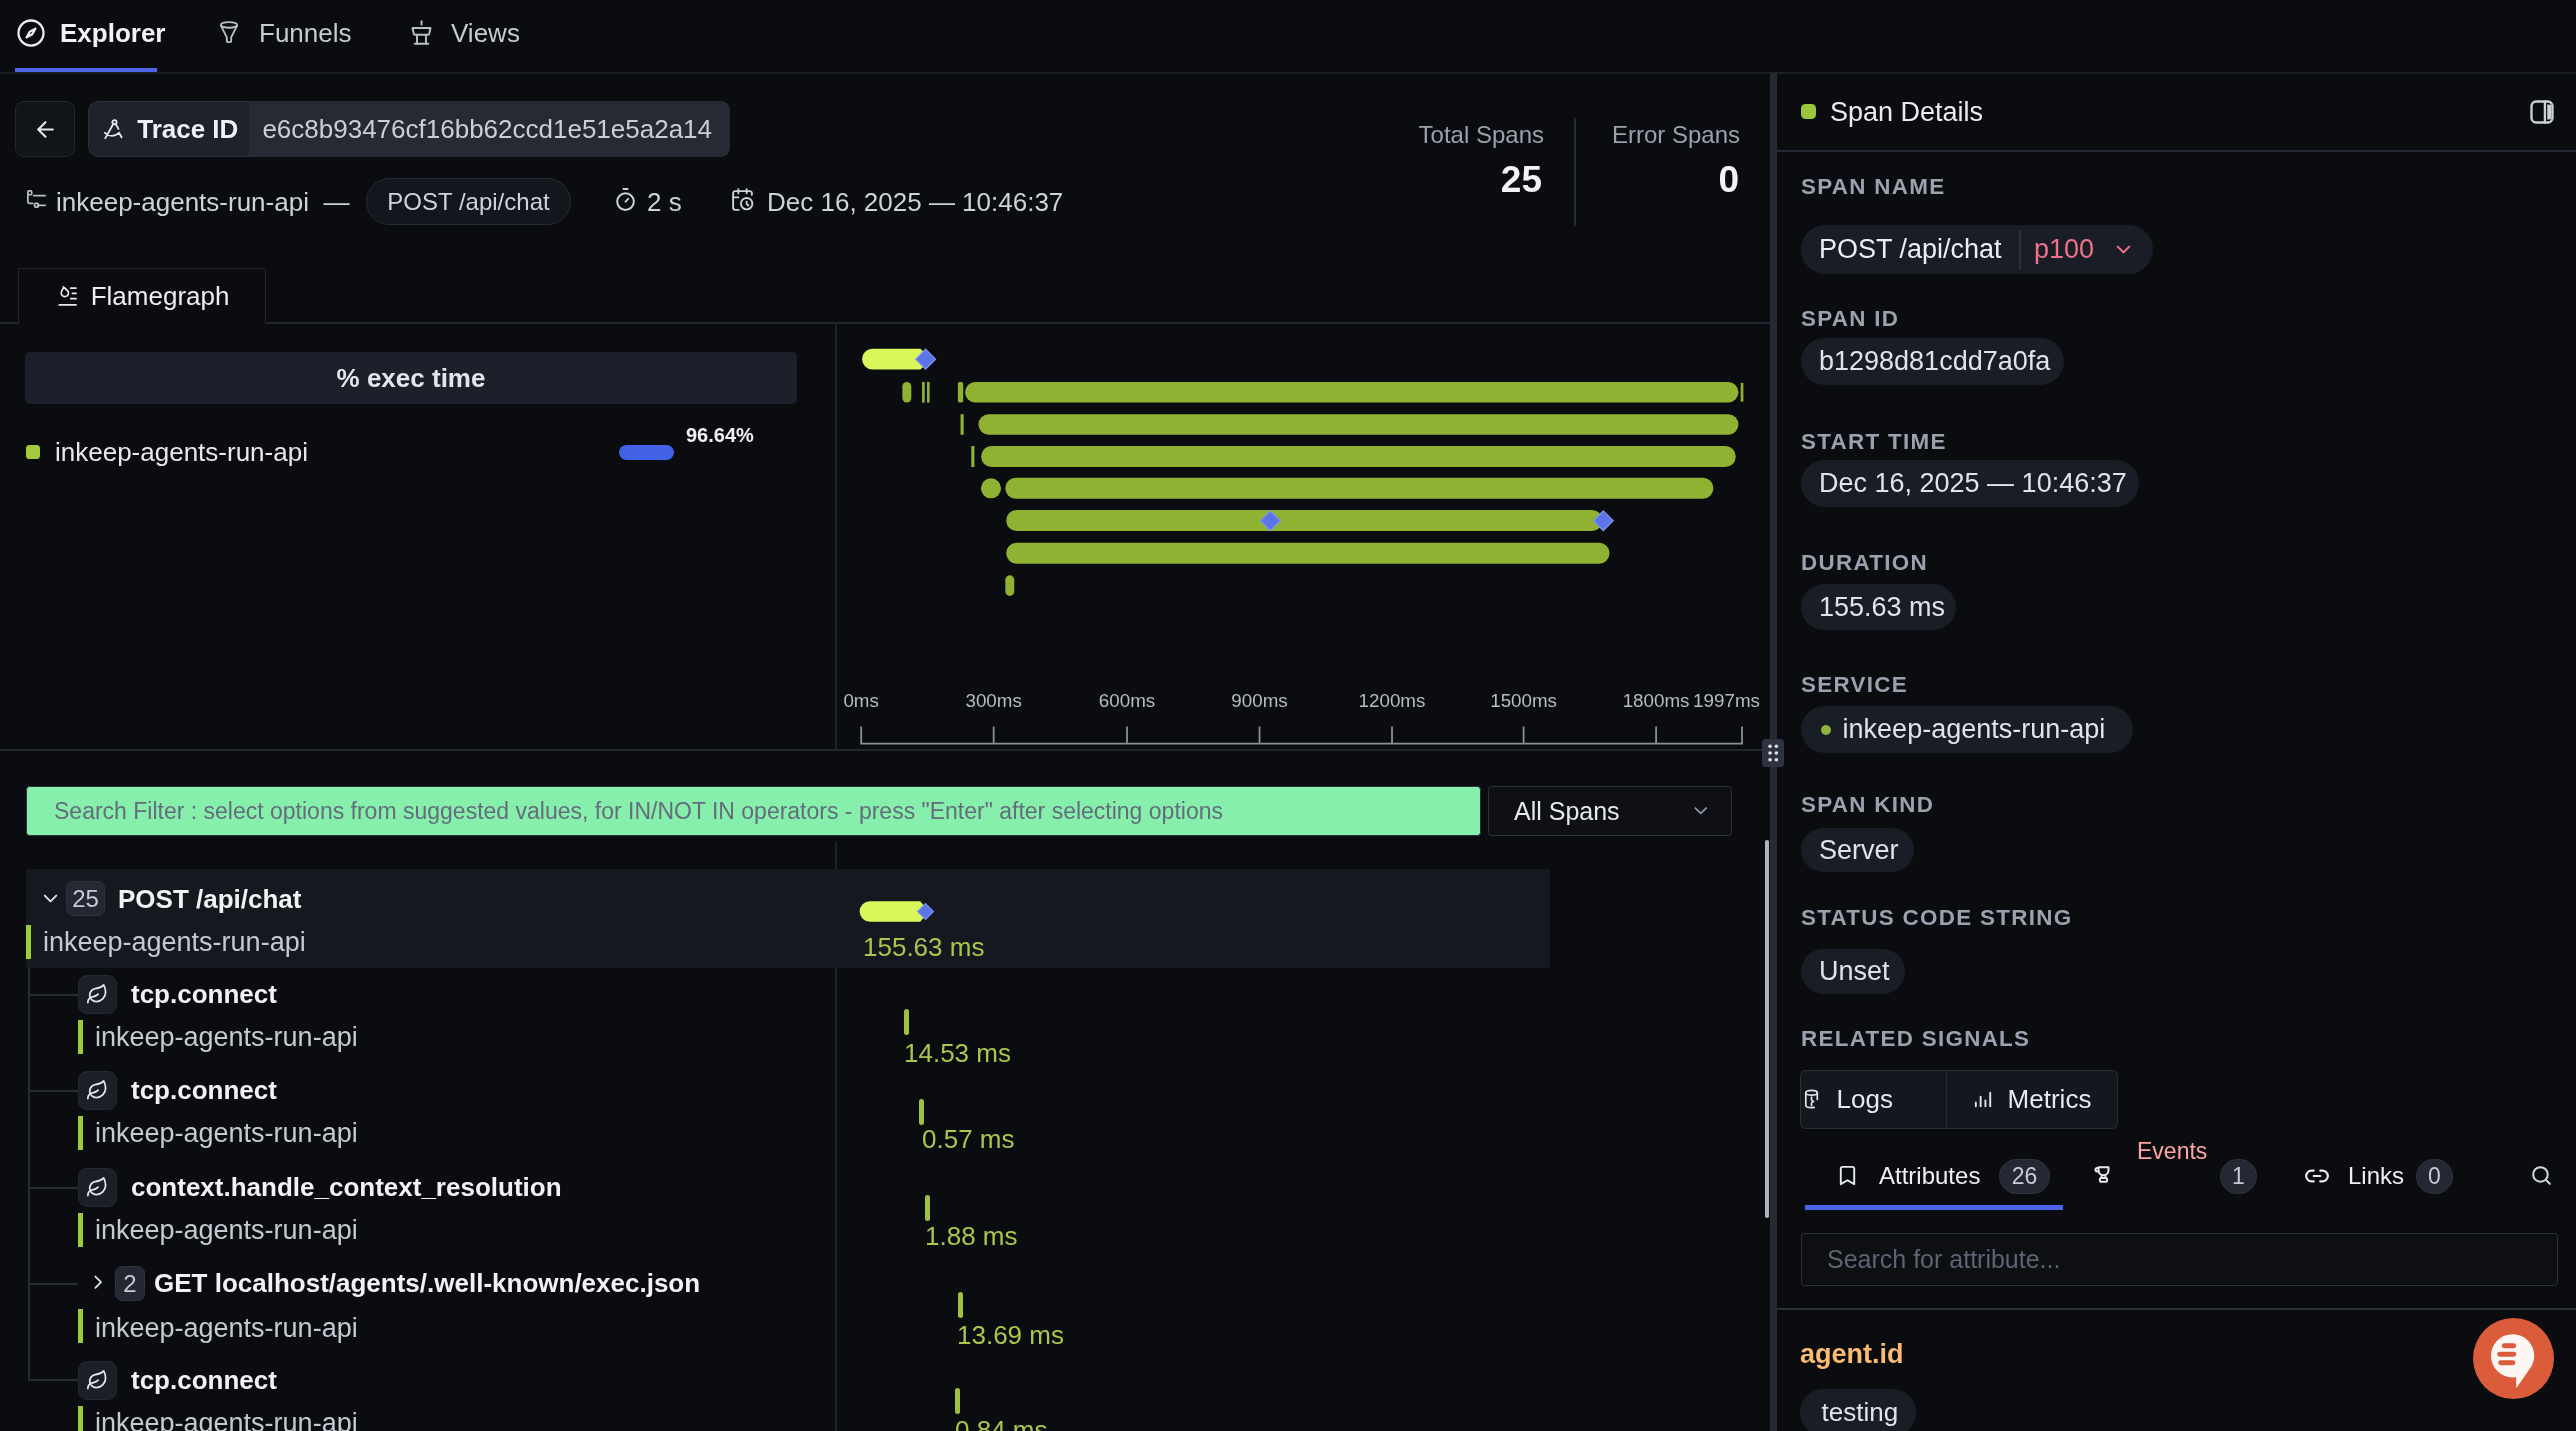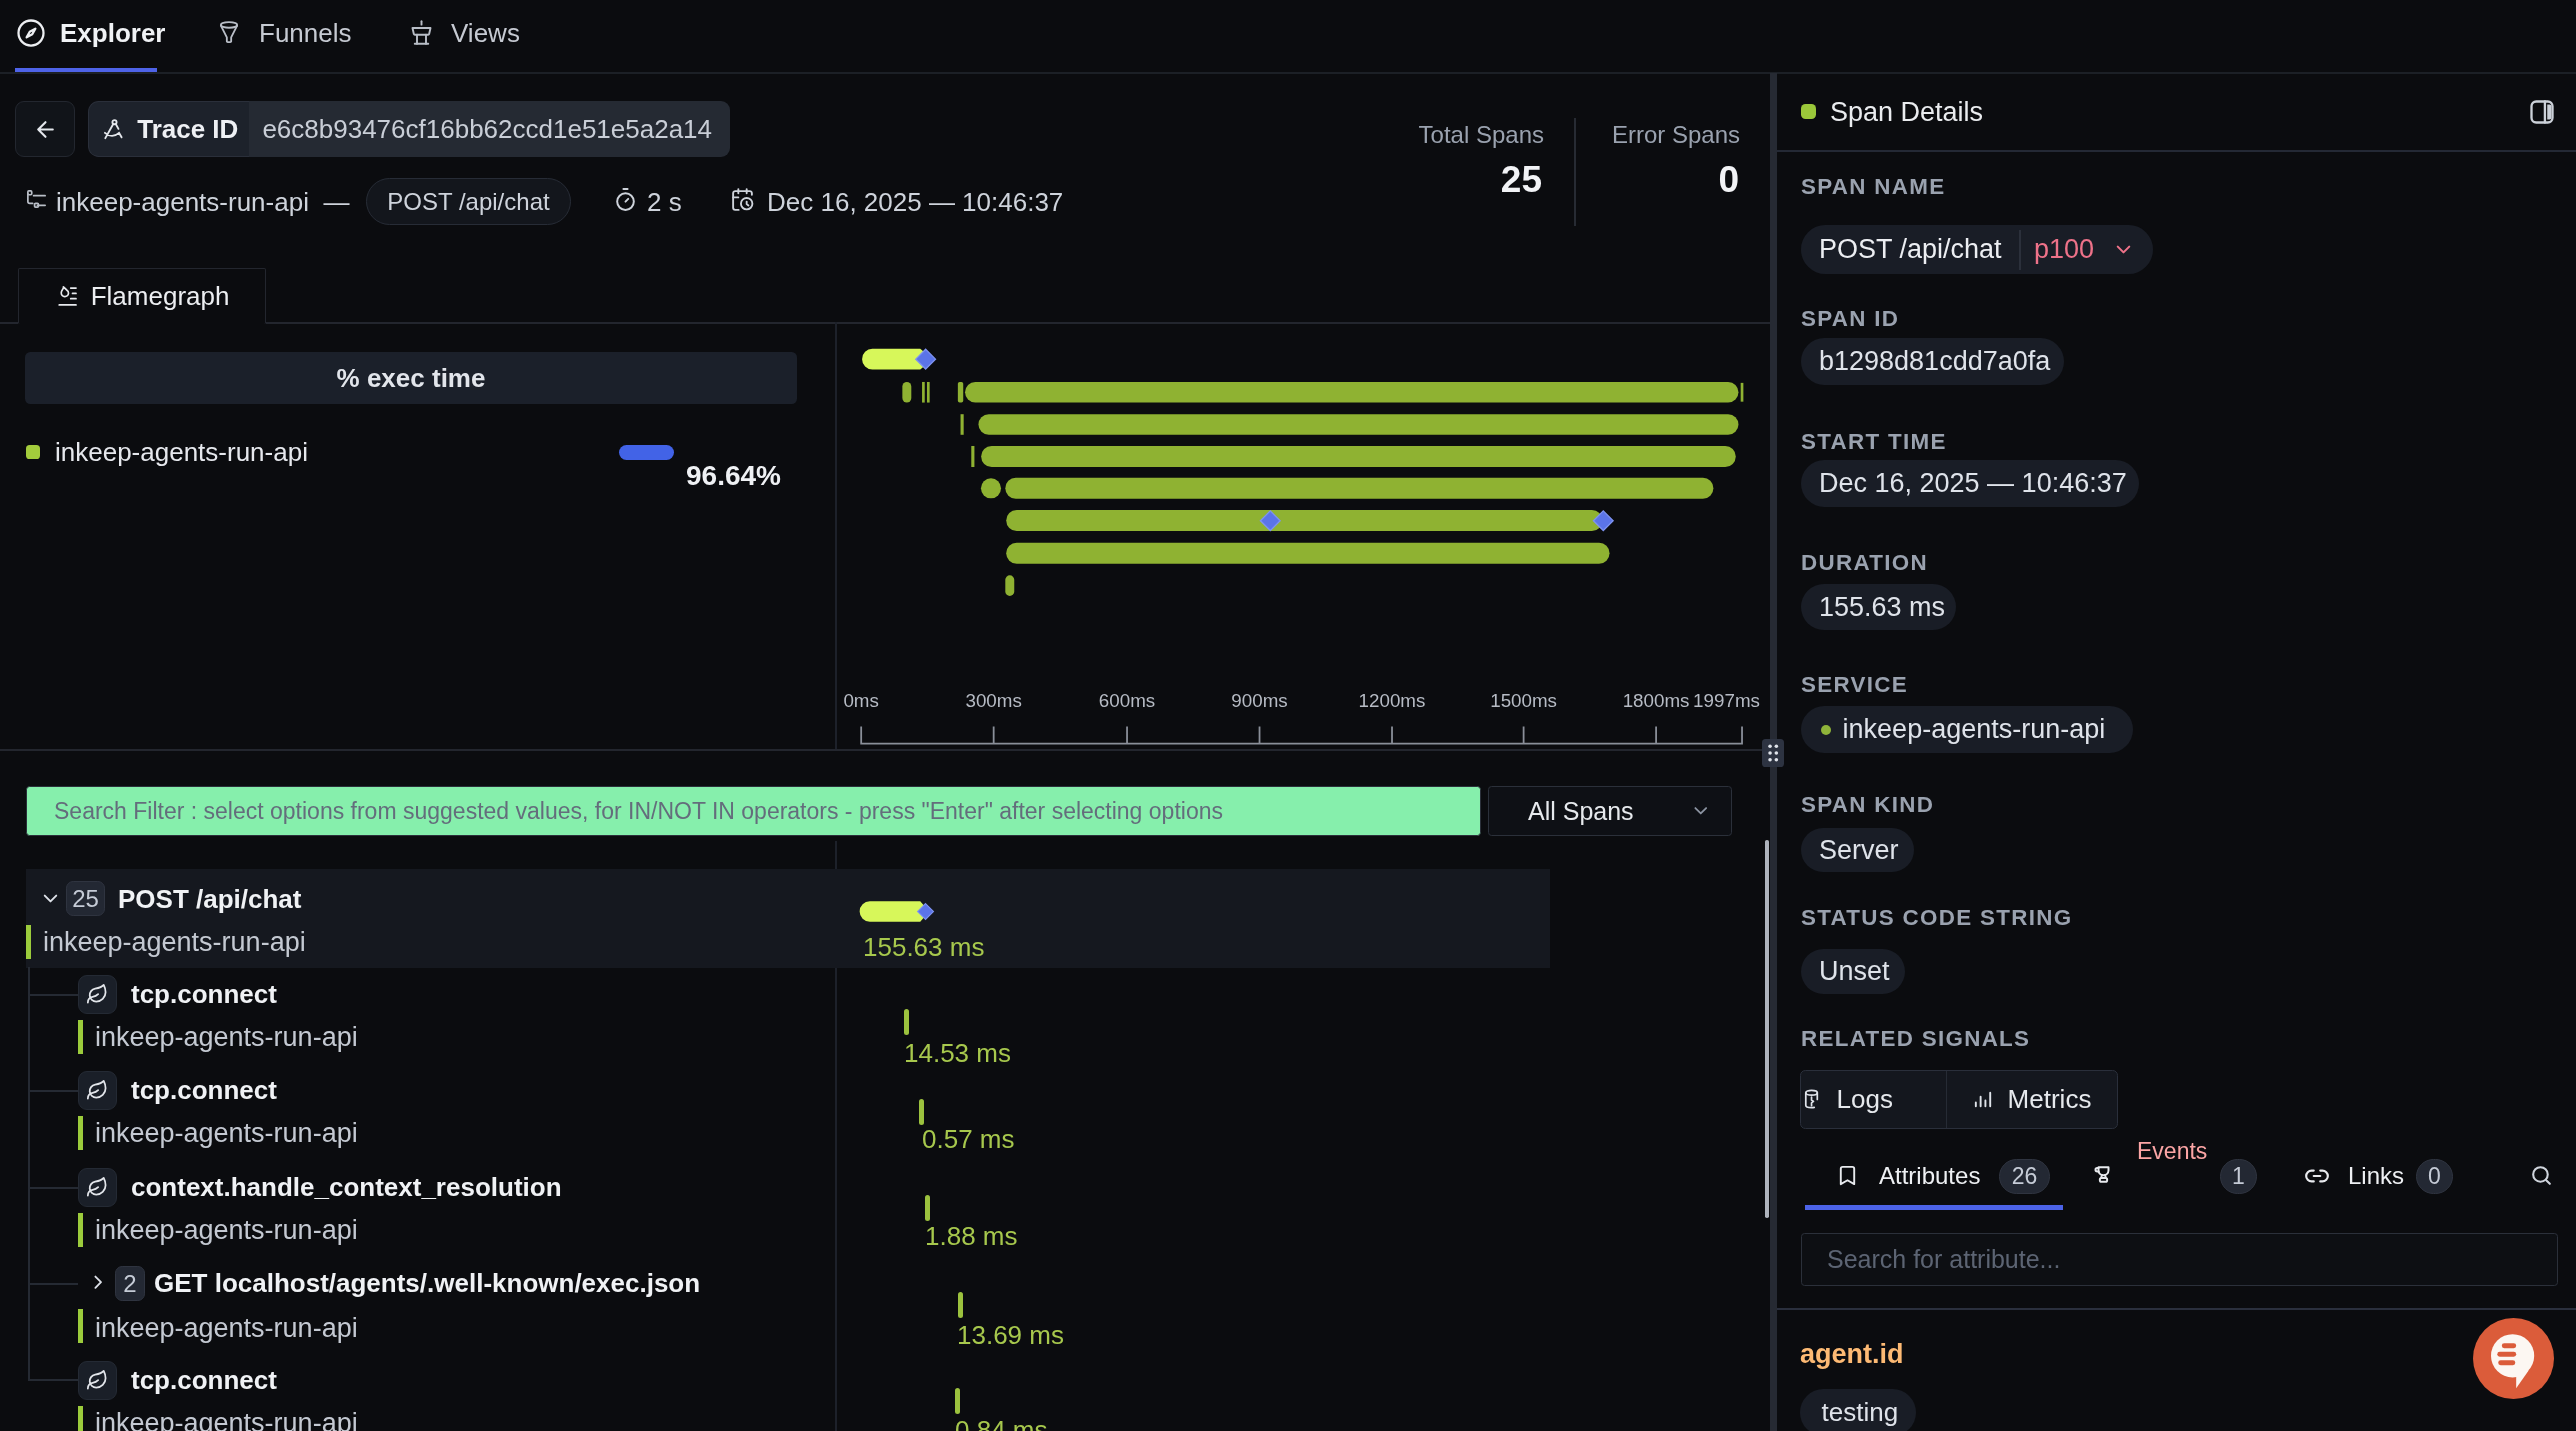--- a/index.html
+++ b/index.html
@@ -91,21 +91,21 @@
 </div>
 <div class="a" style="left:0;top:322px;width:18px;height:1.8px;background:#23262e"></div>
 <div class="a" style="left:266px;top:322px;width:1504px;height:1.8px;background:#23262e"></div>
 <div class="a" style="left:835px;top:322px;width:1.8px;height:427px;background:#1d212a"></div>
 <div class="a" style="left:0;top:749px;width:1770px;height:1.8px;background:#23262e"></div>
 
 <div class="a" style="left:25px;top:352px;width:772px;height:52px;background:#1b202a;border-radius:5.4px;display:flex;align-items:center;justify-content:center;font-size:26px;font-weight:700;color:#e2e5eb">% exec time</div>
 <div class="a" style="left:26px;top:445px;width:14.3px;height:14.3px;border-radius:3.6px;background:#a3cc3c"></div>
 <div class="a cy" style="left:55px;top:452px;font-size:26px;color:#e6e8ed">inkeep-agents-run-api</div>
 <div class="a" style="left:619px;top:445px;width:55px;height:15px;border-radius:8px;background:#4263e7"></div>
-<div class="a cy" style="left:686px;top:476px;font-size:28px;font-weight:700;color:#eff1f4">96.64%</div>
+<div class="a cy" style="left:686px;top:435px;font-size:20px;font-weight:700;color:#eff1f4">96.64%</div>
 
 <svg class="a" style="left:835px;top:322px" width="935" height="427" viewBox="0 0 1044 477">
 <g fill="#8fb232">
 <path d="M41.5 30 H95 L109 41.5 L95 53 H41.5 A11.5 11.5 0 0 1 41.5 30 Z" fill="#d7f75a"></path>
 <path d="M101 30.5 L112 41.5 L101 52.5 L90 41.5 Z" fill="#5b74e8" stroke="#7e93f0" stroke-width="1.5"></path>
 <rect x="75" y="67" width="10" height="23" rx="5"></rect>
 <rect x="97" y="67" width="3" height="23"></rect>
 <rect x="102.5" y="67" width="3" height="23"></rect>
 <rect x="137" y="67" width="6" height="23" rx="2"></rect>
 <rect x="145" y="67" width="864" height="23" rx="11.5"></rect>
@@ -135,21 +135,21 @@
 <g stroke="#8a8f99" stroke-width="2" fill="none">
 <path d="M29 452 V471 H1013 V452"></path>
 <path d="M177 452v19M326 452v19M474 452v19M622 452v19M769 452v19M917 452v19"></path>
 </g>
 </svg>
 
 <div class="a" style="left:26px;top:786px;width:1455px;height:50px;border:1.8px solid #2b303a;border-radius:3.6px;background:#86efac;display:flex;align-items:center">
 <span style="margin-left:27px;font-size:23px;color:#646d7c">Search Filter : select options from suggested values, for IN/NOT IN operators - press "Enter" after selecting options</span>
 </div>
 <div class="a" style="left:1488px;top:786px;width:244px;height:50px;border:1.8px solid #2b303a;border-radius:3.6px;background:#0e1015;display:flex;align-items:center">
-<span style="margin-left:39px;font-size:25px;color:#e6e9ed">All Spans</span>
+<span style="margin-left:25px;font-size:25px;color:#e6e9ed">All Spans</span>
 <svg style="position:absolute;right:20px" width="21.5" height="21.5" viewBox="0 0 24 24" fill="none" stroke="#8b93a1" stroke-width="2" stroke-linecap="round" stroke-linejoin="round">
         <path d="m6 9 6 6 6-6"></path>
       </svg>
 </div>
 
 <div class="a" style="left:835px;top:841px;width:1.8px;height:590px;background:#1d212a"></div>
 <div class="a" style="left:26px;top:869px;width:1524px;height:99px;background:#15181f"></div>
 
 <svg class="a" style="left:39px;top:887px" width="23" height="23" viewBox="0 0 24 24" fill="none" stroke="#dde1e8" stroke-width="2" stroke-linecap="round" stroke-linejoin="round">
       <path d="m6 9 6 6 6-6"></path>

